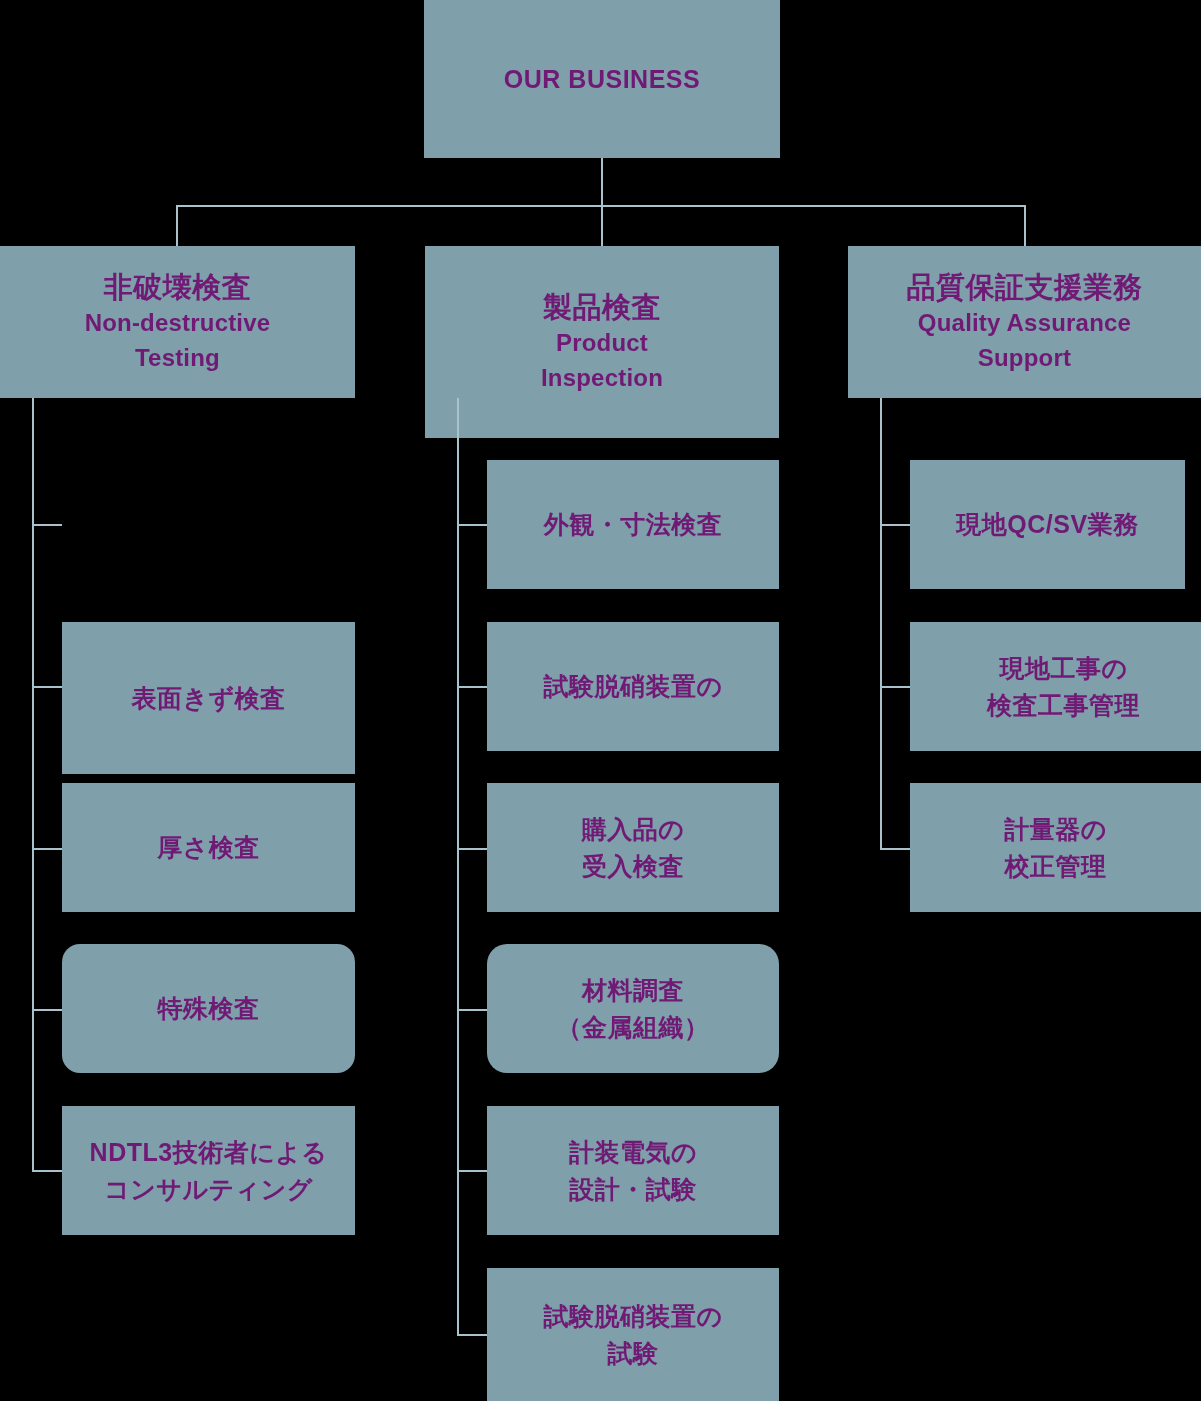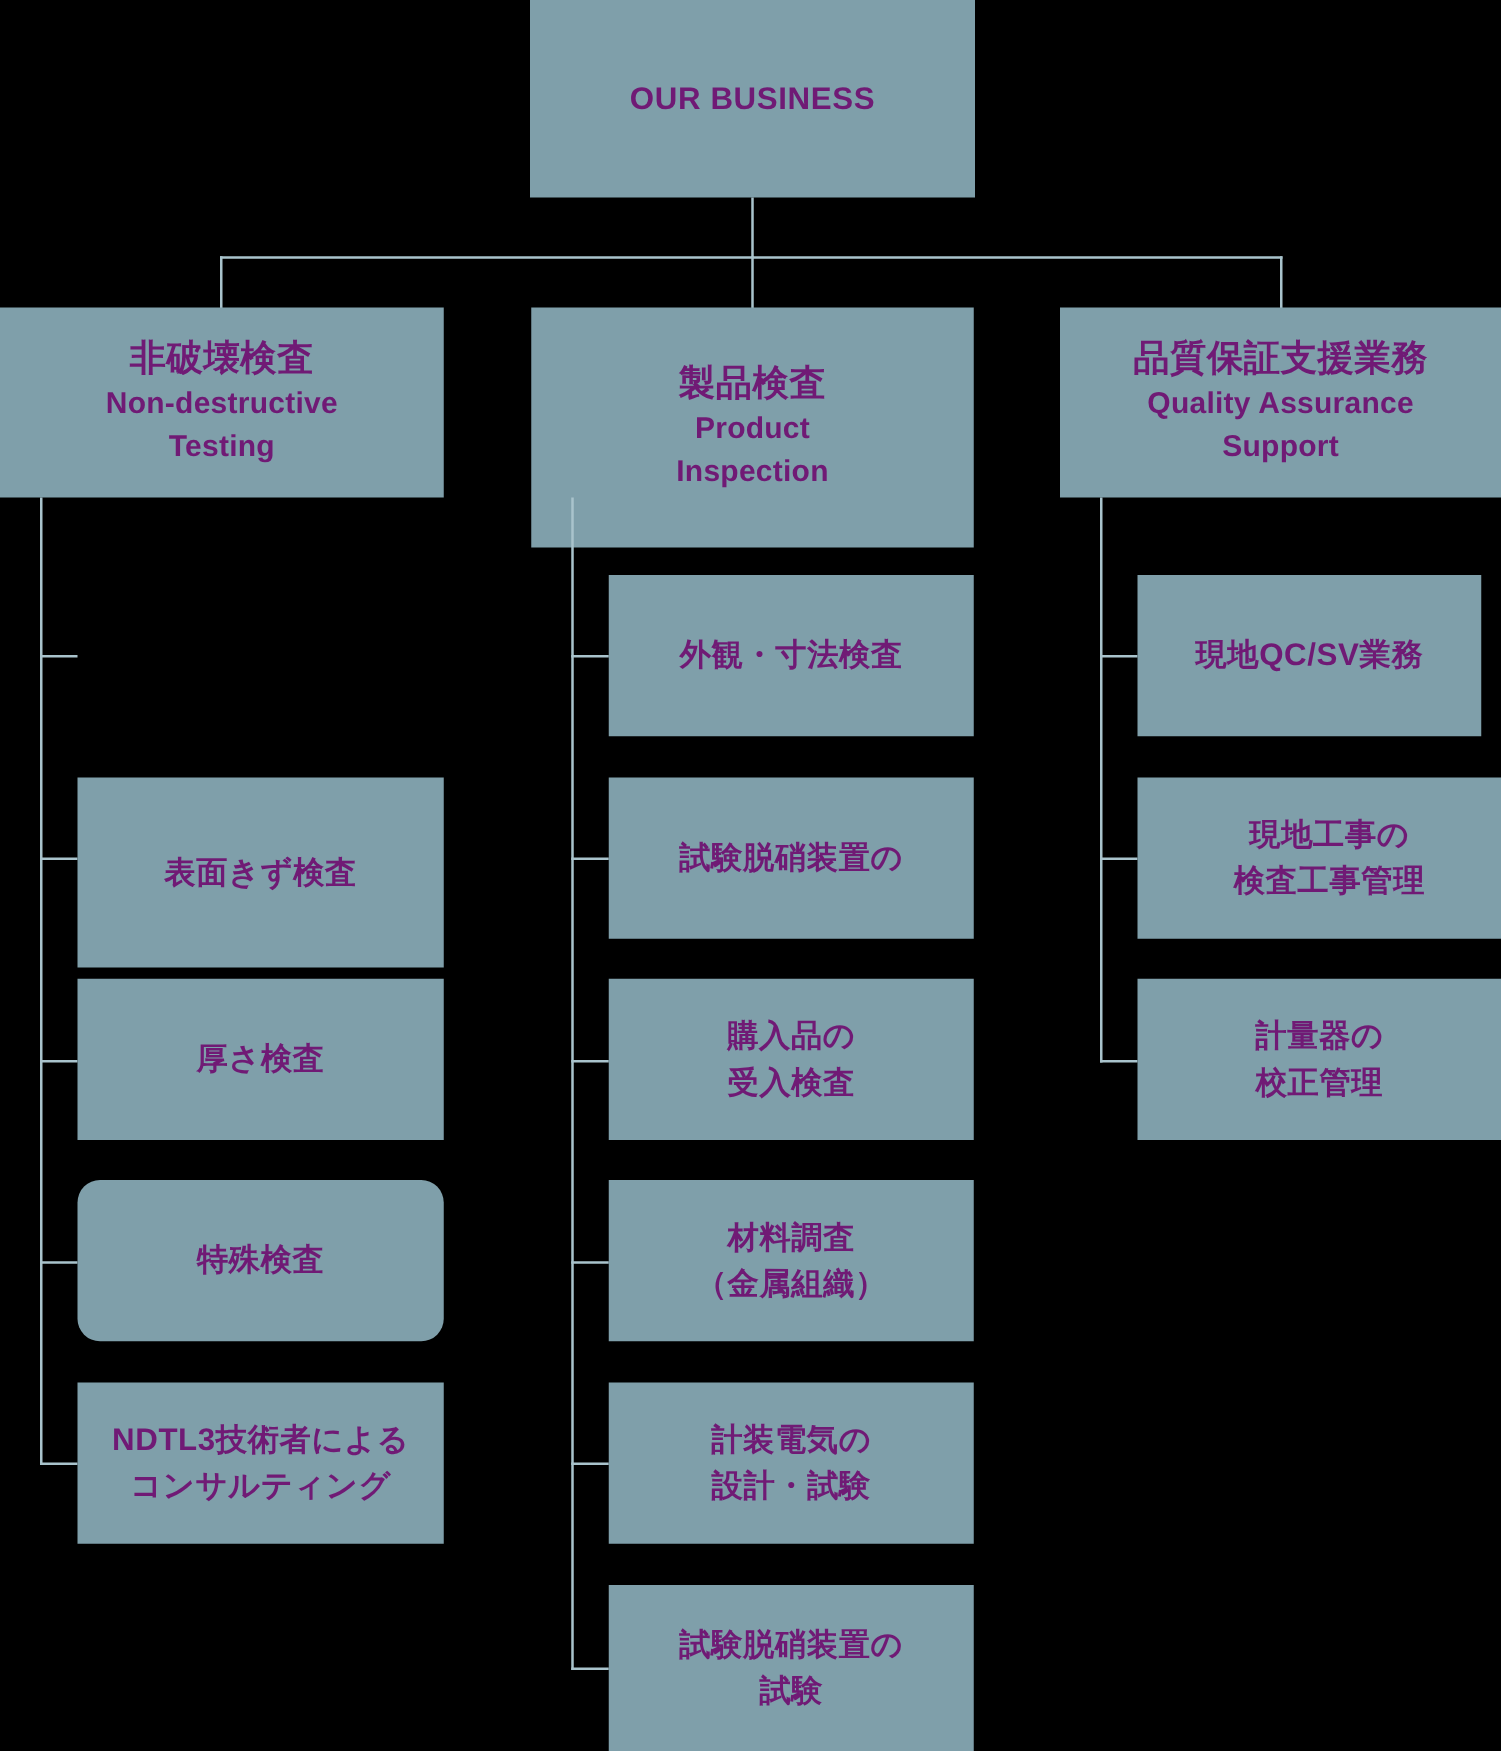--- a/index.html
+++ b/index.html
@@ -125,21 +125,21 @@
   <div class="node leaf" style="left:487px; top:460px; width:292px; height:129px;">
     <span class="ln">外観・寸法検査</span>
   </div>
   <div class="node leaf" style="left:487px; top:622px; width:292px; height:129px;">
     <span class="ln">試験脱硝装置の</span>
   </div>
   <div class="node leaf" style="left:487px; top:783px; width:292px; height:129px;">
     <span class="ln">購入品の</span>
     <span class="ln">受入検査</span>
   </div>
-  <div class="node leaf" style="left:487px; top:944px; width:292px; height:129px;">
+  <div class="node leaf" style="left:487px; top:944px; width:292px; height:129px;border-radius:20px;">
     <span class="ln">材料調査</span>
     <span class="ln">（金属組織）</span>
   </div>
   <div class="node leaf" style="left:487px; top:1106px; width:292px; height:129px;">
     <span class="ln">計装電気の</span>
     <span class="ln">設計・試験</span>
   </div>
   <div class="node leaf" style="left:487px; top:1268px; width:292px; height:133px;">
     <span class="ln">試験脱硝装置の</span>
     <span class="ln">試験</span>

